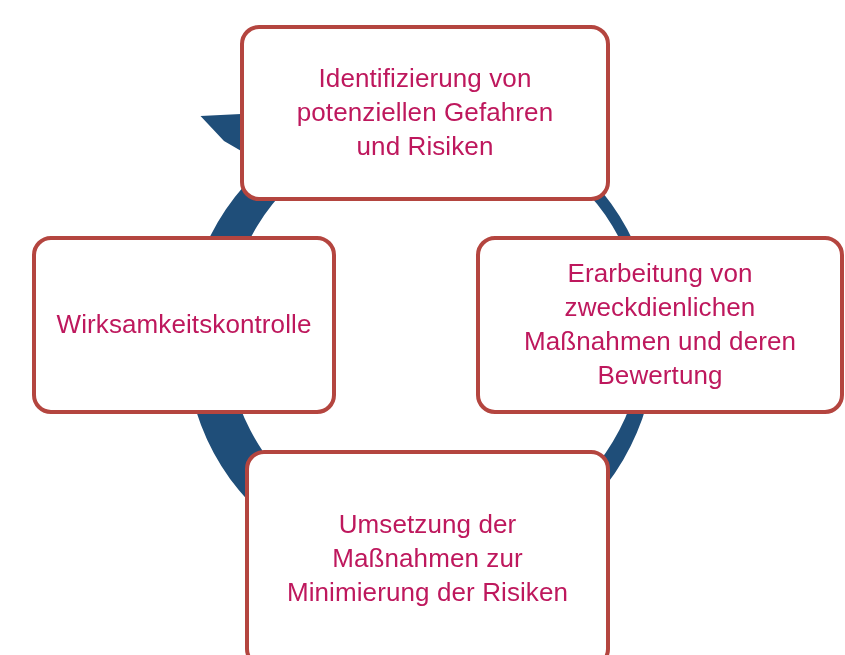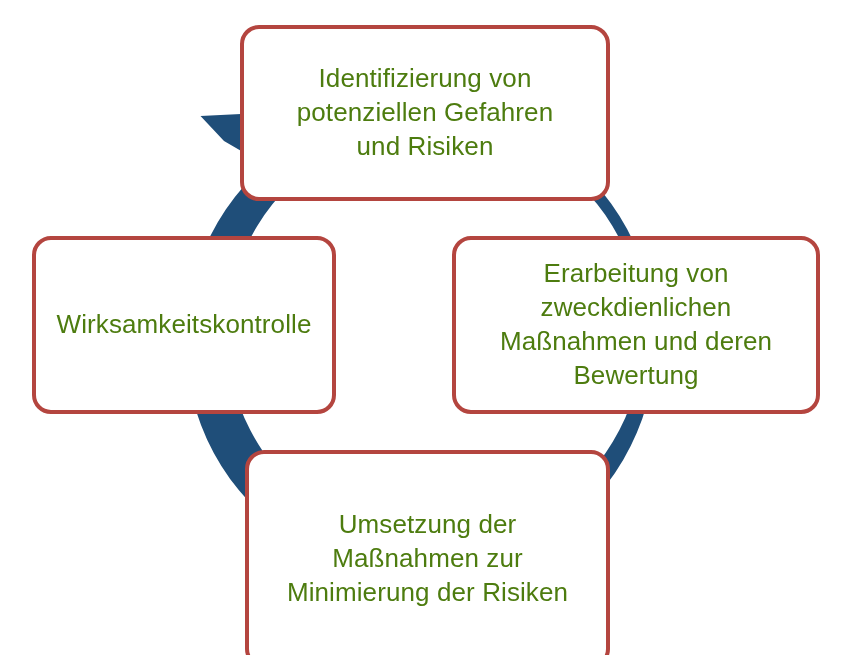--- a/index.html
+++ b/index.html
@@ -35,33 +35,33 @@
     display: flex;
     align-items: center;
     justify-content: center;
     text-align: center;
     z-index: 5;
   }
   .node-label {
     font-family: "Liberation Sans", sans-serif;
     font-size: 26px;
     line-height: 1.3;
-    color: #4d7c0f;
+    color: #be185d;
     padding: 0 14px;
     white-space: pre-line;
     letter-spacing: 0.1px;
   }
   #node-identify {
     left: 240px;
     top: 25px;
     width: 370px;
     height: 176px;
   }
   #node-measures {
-    left: 452px;
+    left: 476px;
     top: 236px;
     width: 368px;
     height: 178px;
   }
   #node-implement {
     left: 245px;
     top: 450px;
     width: 365px;
     height: 218px;
   }

